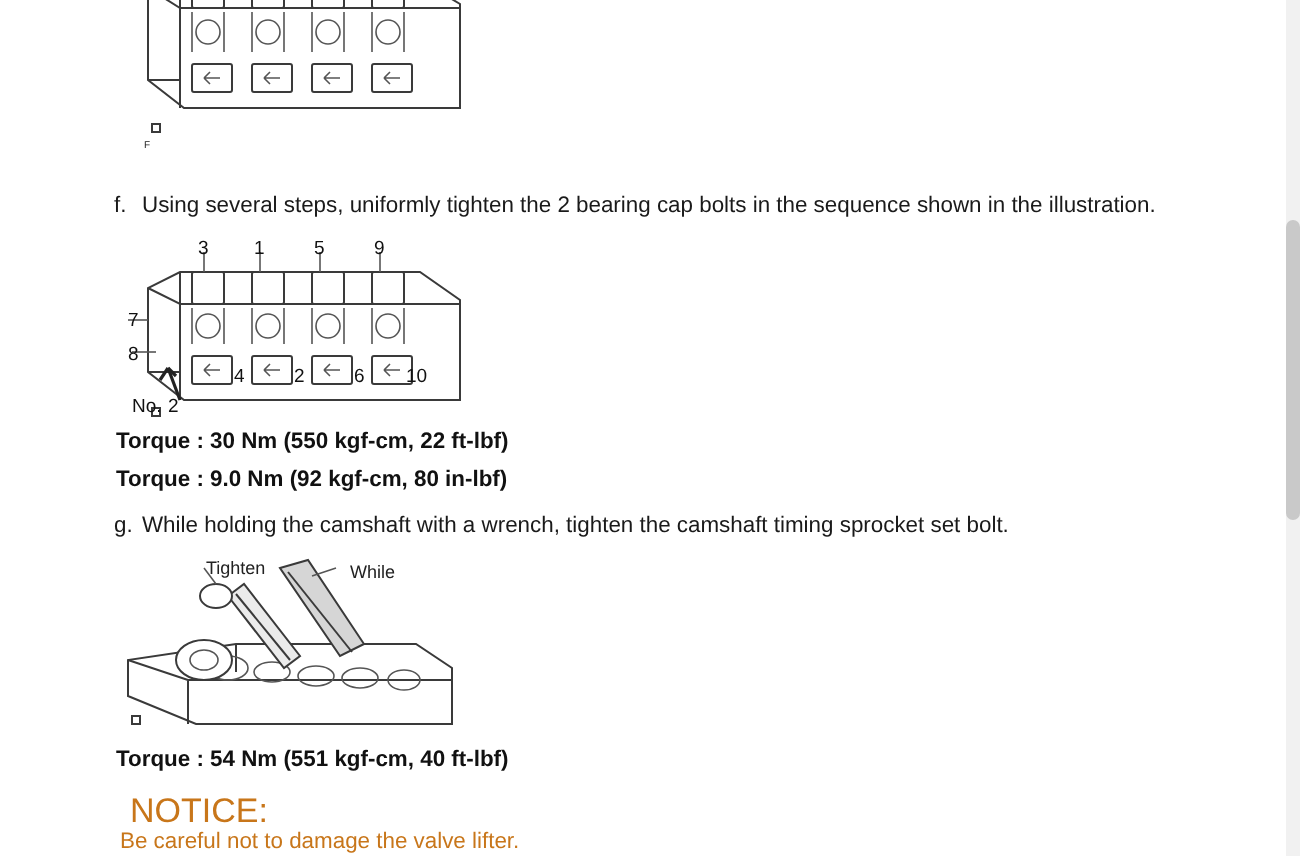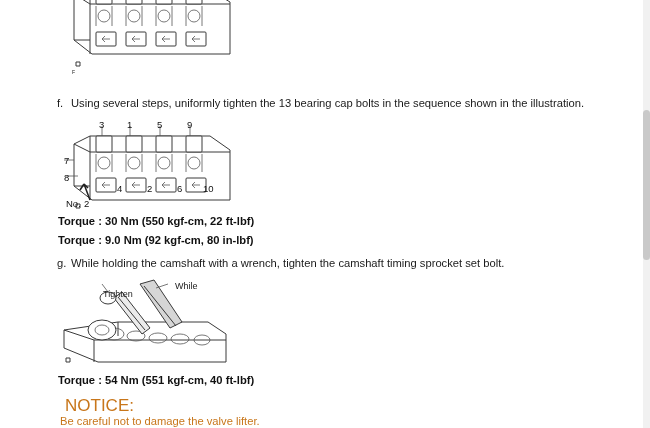--- a/index.html
+++ b/index.html
@@ -154,21 +154,21 @@
           </g>
         </g>
 
         <path class="ln" d="M16 80 L20 80 L20 84 L16 84 Z"></path>
         <text class="txtmini" x="12" y="92">F</text>
       </svg>
     </div>
 
 
     <div class="step-line" style="left:57px; top:96px;">
-      <span class="step-letter">f.</span><span>Using several steps, uniformly tighten the 13 bearing cap bolts in the sequence shown in the illustration.</span>
+      <span class="step-letter">f.</span><span>Using several steps, uniformly tighten the 2 bearing cap bolts in the sequence shown in the illustration.</span>
     </div>
 
     <div class="figure" style="left:60px; top:118px;">
       <svg width="200" height="92" viewBox="0 0 200 92">
 
         <path class="ln" d="M14 26 L14 68 L32 82 L170 82 L170 32 L150 18 L30 18 Z"></path>
         <path class="ln" d="M14 26 L30 34 L30 18"></path>
         <path class="ln" d="M30 34 L170 34"></path>
         <path class="ln" d="M30 34 L30 82"></path>
         <path class="ln" d="M14 68 L30 68"></path>
@@ -274,21 +274,21 @@
         <ellipse class="fillw" cx="50" cy="20" rx="8" ry="6"></ellipse>
 
         <path class="ln2" d="M50 14 L44 6"></path>
 
         <path class="ln2" d="M98 10 L110 6"></path>
 
         <path class="ln" d="M8 80 L12 80 L12 84 L8 84 Z"></path>
       </svg>
     </div>
 
-    <div class="fig-label" style="left:103px; top:289px;">Tighten</div>
+    <div class="fig-label" style="left:103px; top:279px;">Tighten</div>
     <div class="fig-label" style="left:175px; top:281px;">While</div>
 
     <div class="torque" style="left:58px; top:374px;">Torque : 54 Nm (551 kgf-cm, 40 ft-lbf)</div>
 
     <div class="notice" style="left:65px; top:396px;">NOTICE:</div>
     <div class="notice-body" style="left:60px; top:415px;text-align:center;">Be careful not to damage the valve lifter.</div>
 
   </div>
 </div>
 

